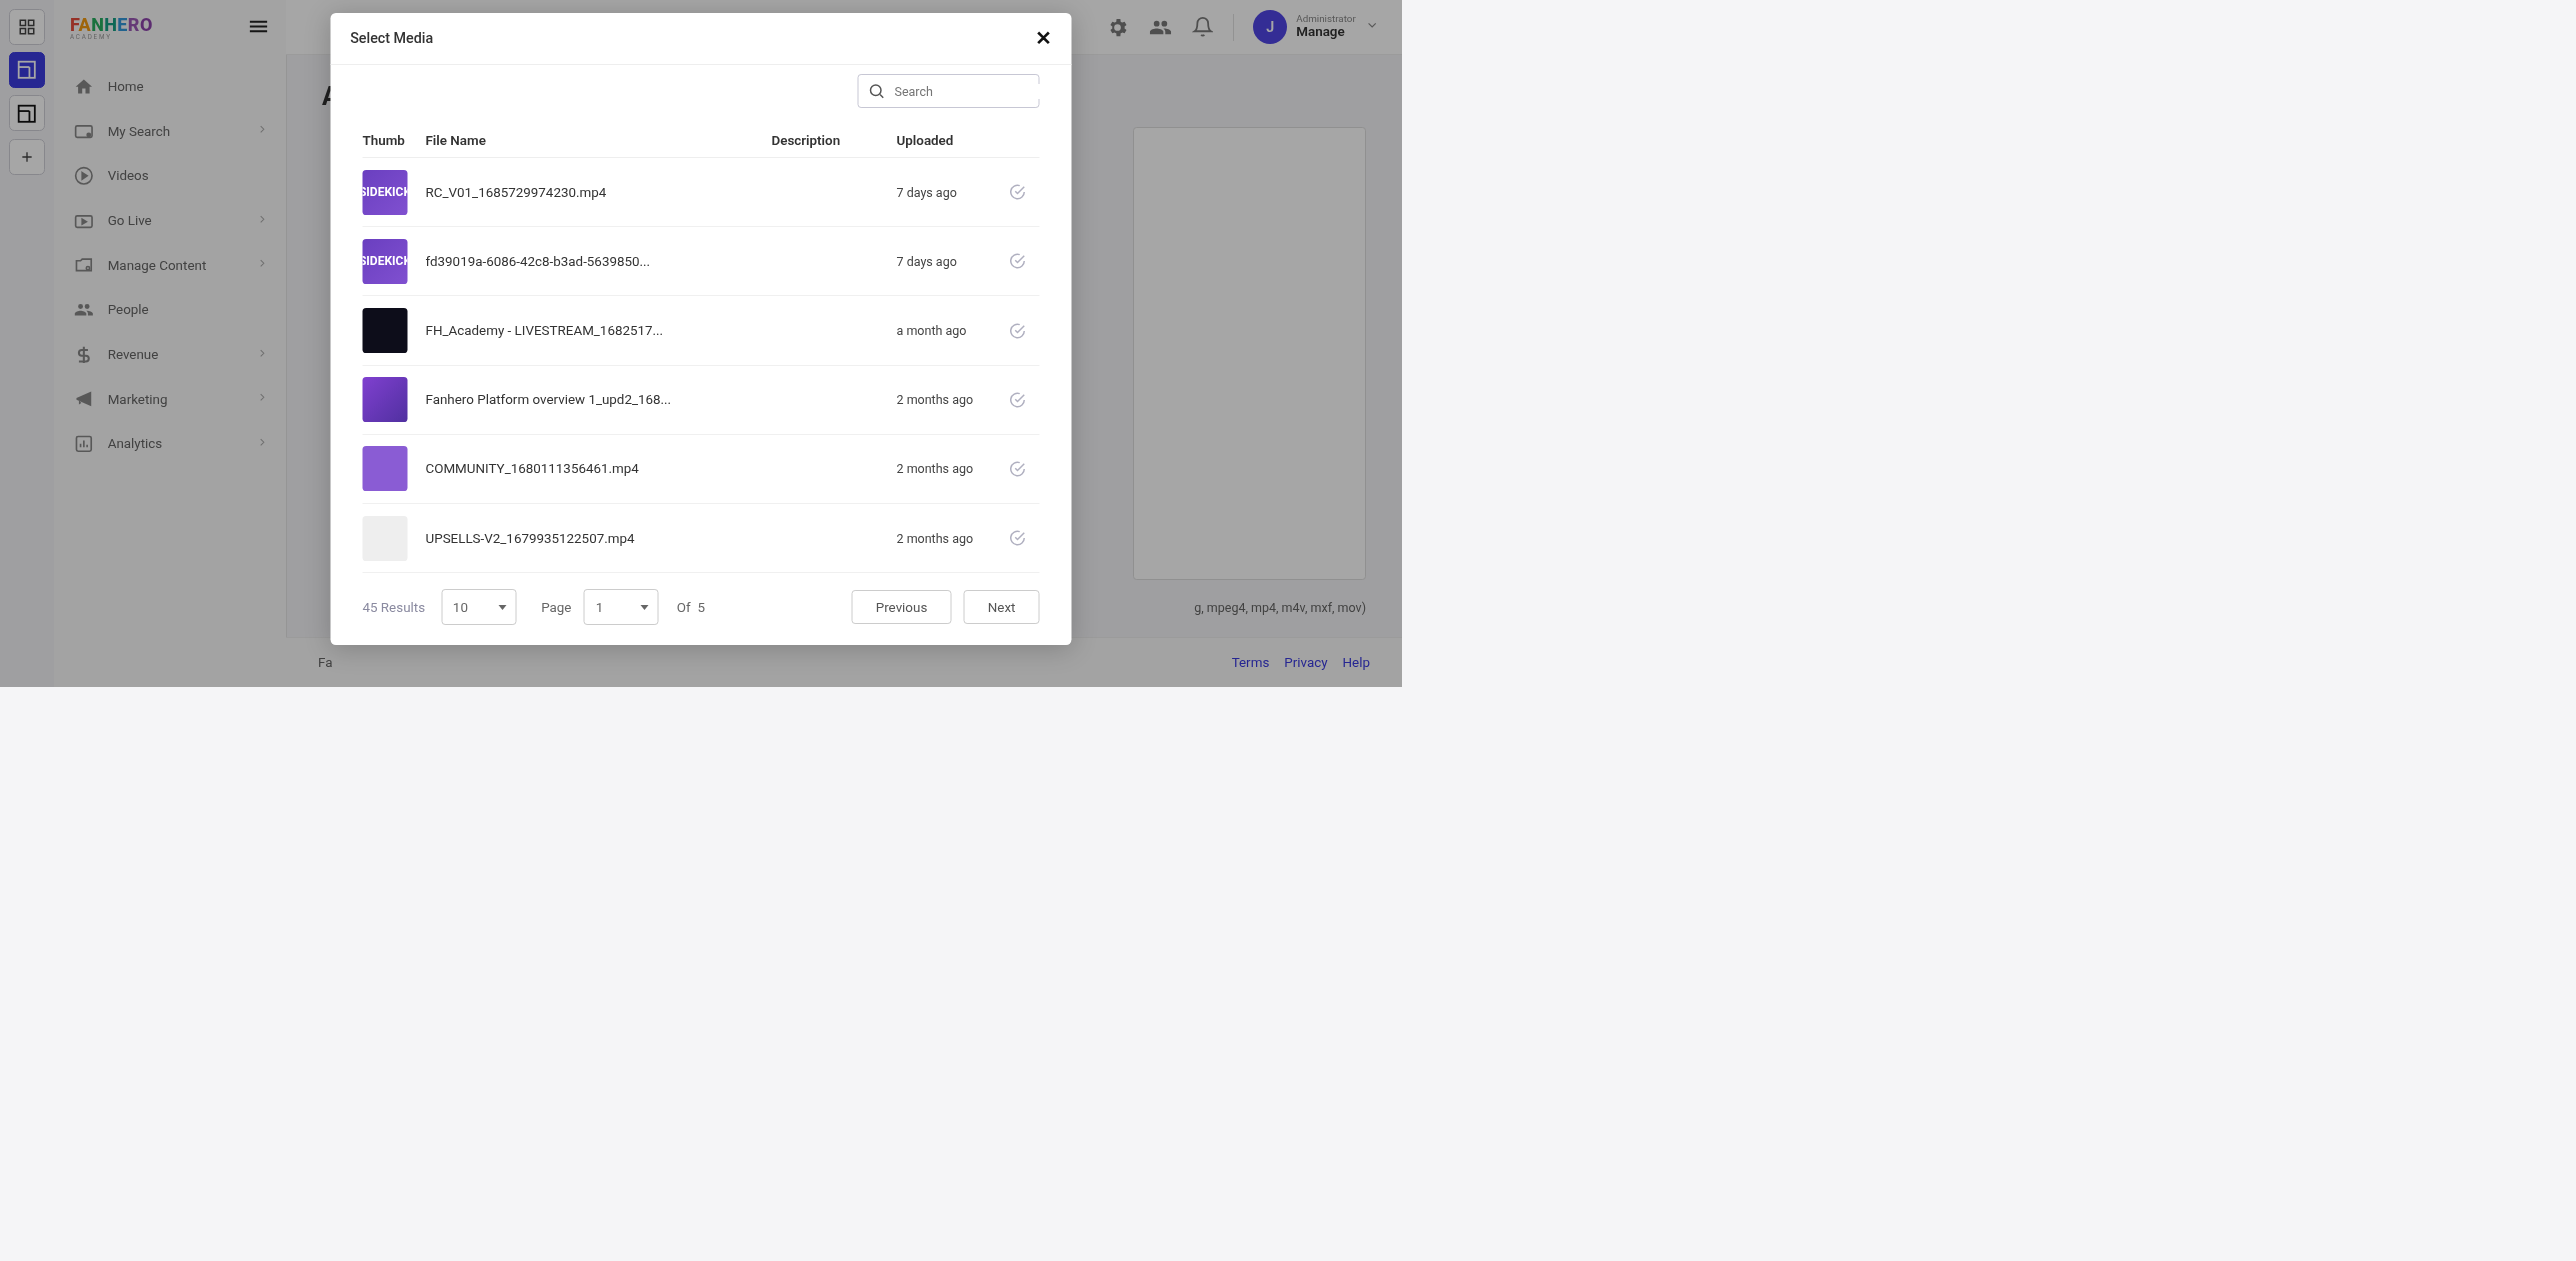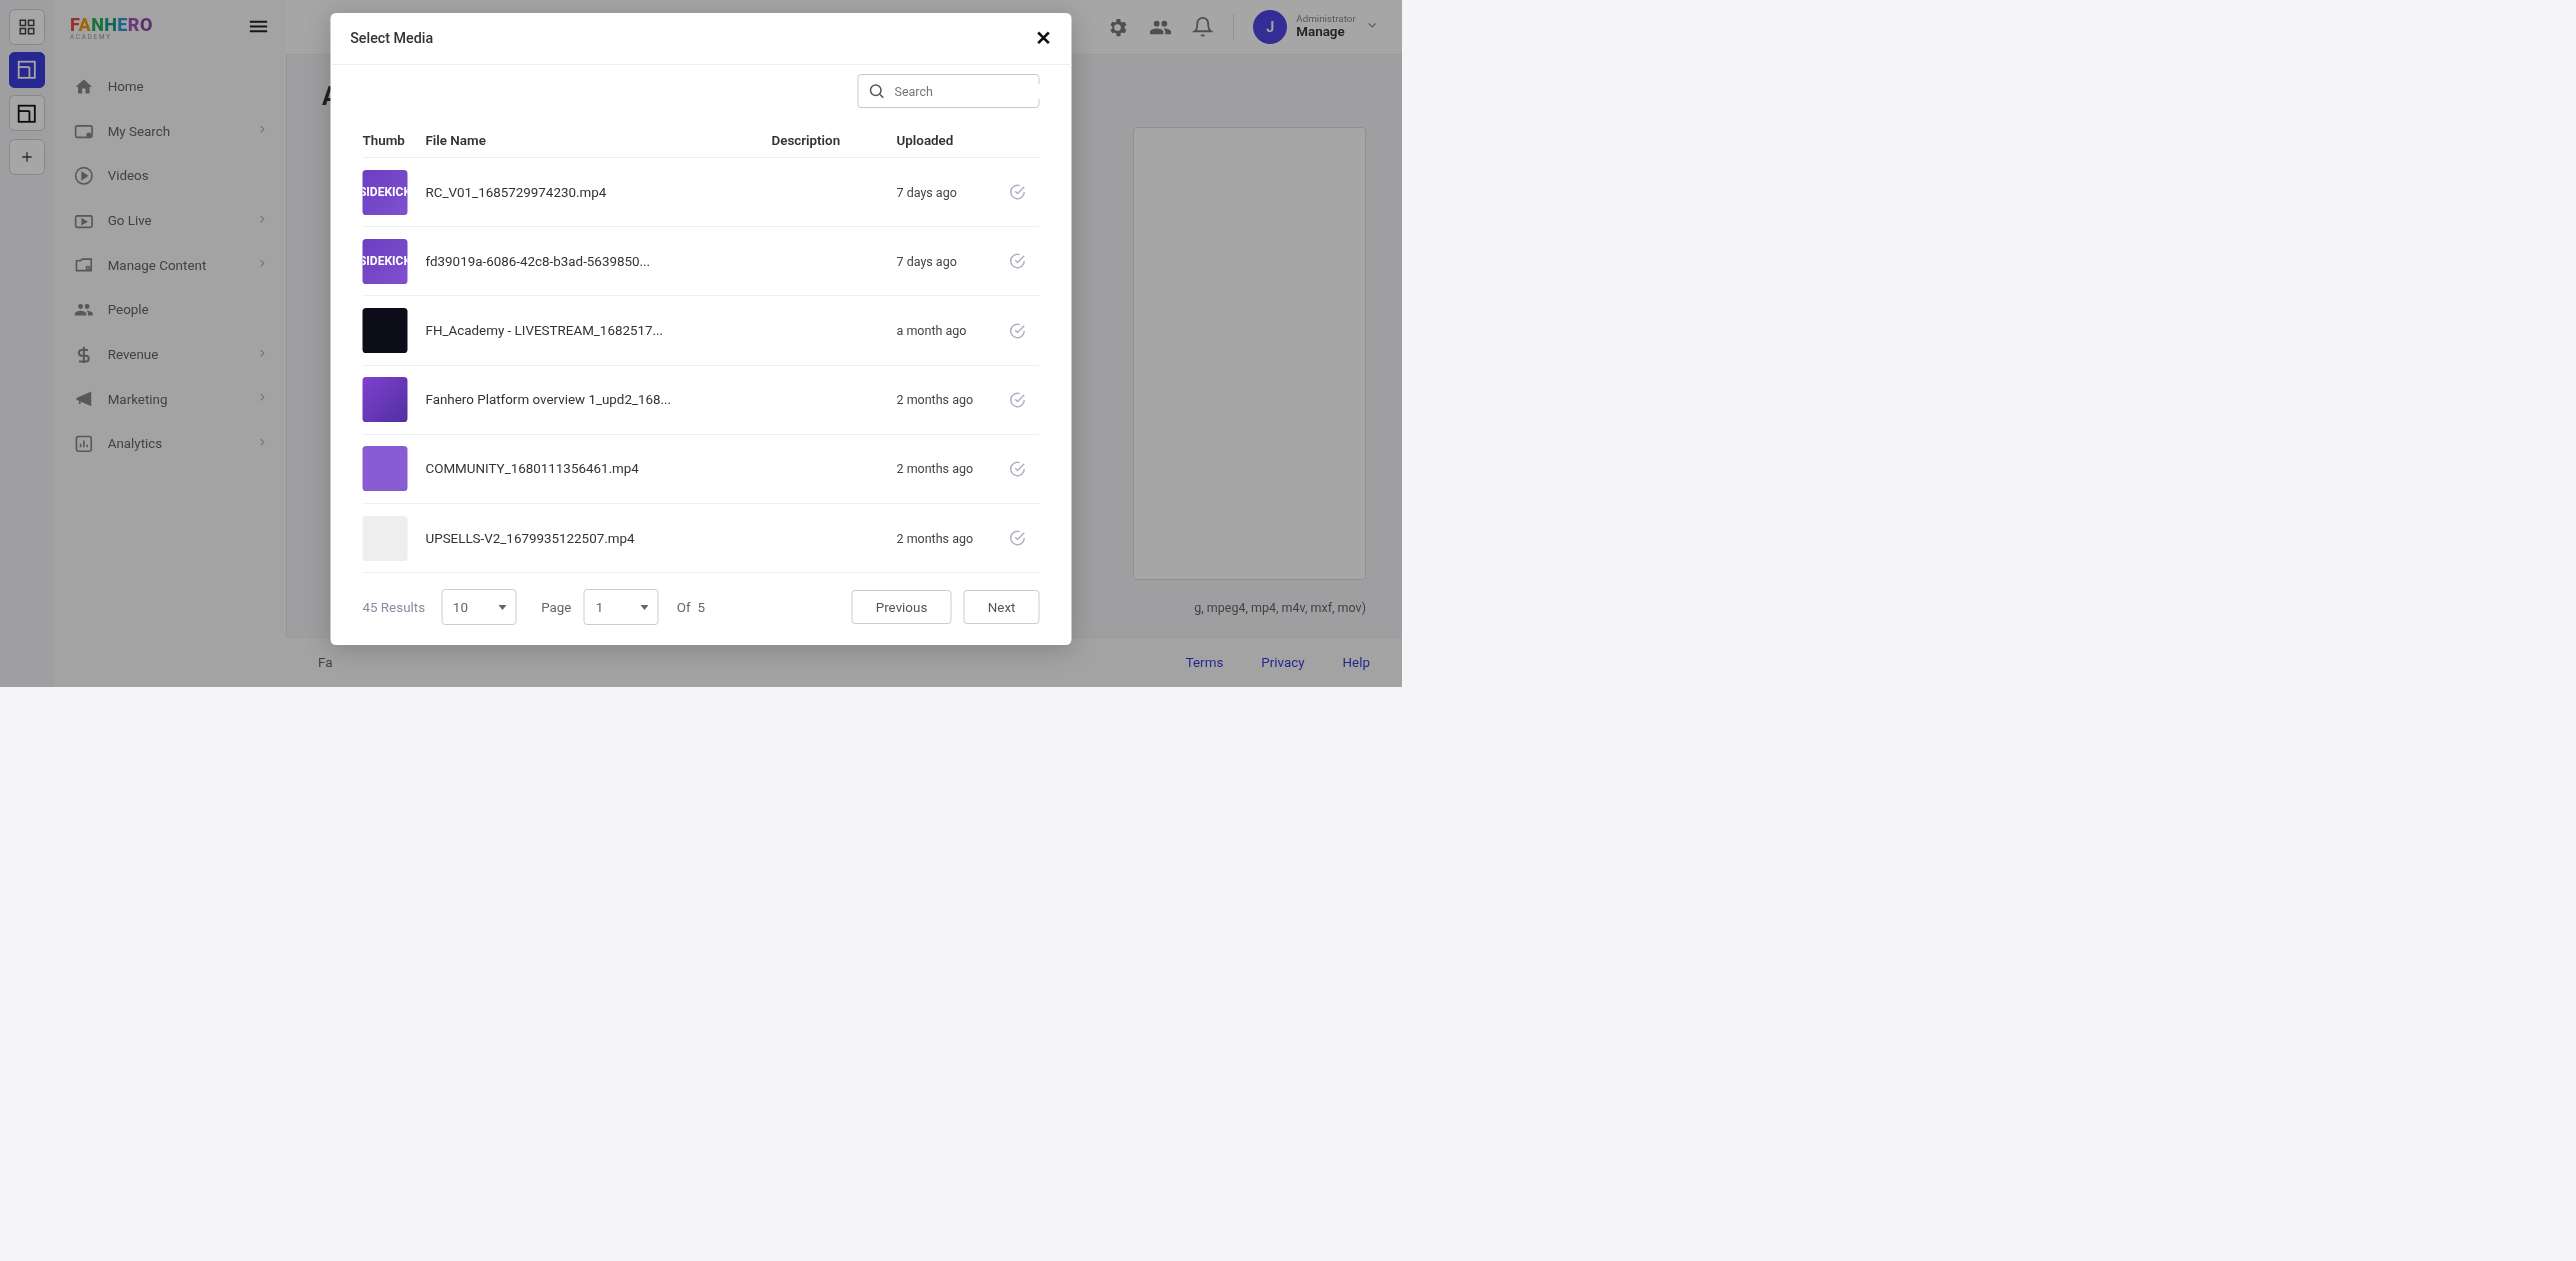--- a/index.html
+++ b/index.html
@@ -37,21 +37,21 @@
 
 
 .main { position: absolute; left: 286px; right: 0; top: 55px; bottom: 0; padding: 27px 36px; z-index: 1; }
 .main h1 { font-size: 25px; color: #333; }
 .dropzone { position: absolute; top: 72px; right: 36px; bottom: 107px; width: 233px; border: 0.9px solid #ddd; border-radius: 3.6px; background: #fff; }
 .hint { position: absolute; bottom: 72px; right: 36px; color: #666; font-size: 12.5px; }
 
 
 .footer { position: absolute; left: 286px; right: 0; bottom: 0; height: 50px; border-top: 0.9px solid #eee; background: #fafafa; display: flex; align-items: center; justify-content: space-between; padding: 0 32px; z-index: 1; }
 .footer-left { color: #666; font-size: 13.4px; }
-.footer-links { display: flex; gap: 38px; }
+.footer-links { display: flex; gap: 15px; }
 .footer-links a { color: #3b3be0; text-decoration: none; font-size: 13.4px; }
 
 
 .overlay { position: absolute; inset: 0; background: rgba(0,0,0,0.35); z-index: 5; }
 .modal { position: absolute; left: 50%; top: 12.5px; transform: translateX(-50%); width: 741px; background: #fff; border-radius: 5.4px; box-shadow: 0 3.6px 27px rgba(0,0,0,0.2); z-index: 10; display: flex; flex-direction: column; }
 .modal-header { display: flex; align-items: center; justify-content: space-between; padding: 14.3px 19.7px; border-bottom: 0.9px solid #eee; }
 .modal-title { font-size: 14.3px; color: #333; font-weight: 500; }
 .modal-close { font-size: 19.7px; cursor: pointer; color: #111; font-weight: 700; }
 .modal-body { padding: 9px 32px 16px; }
 .search-wrap { display: flex; justify-content: flex-end; margin-bottom: 16px; }

